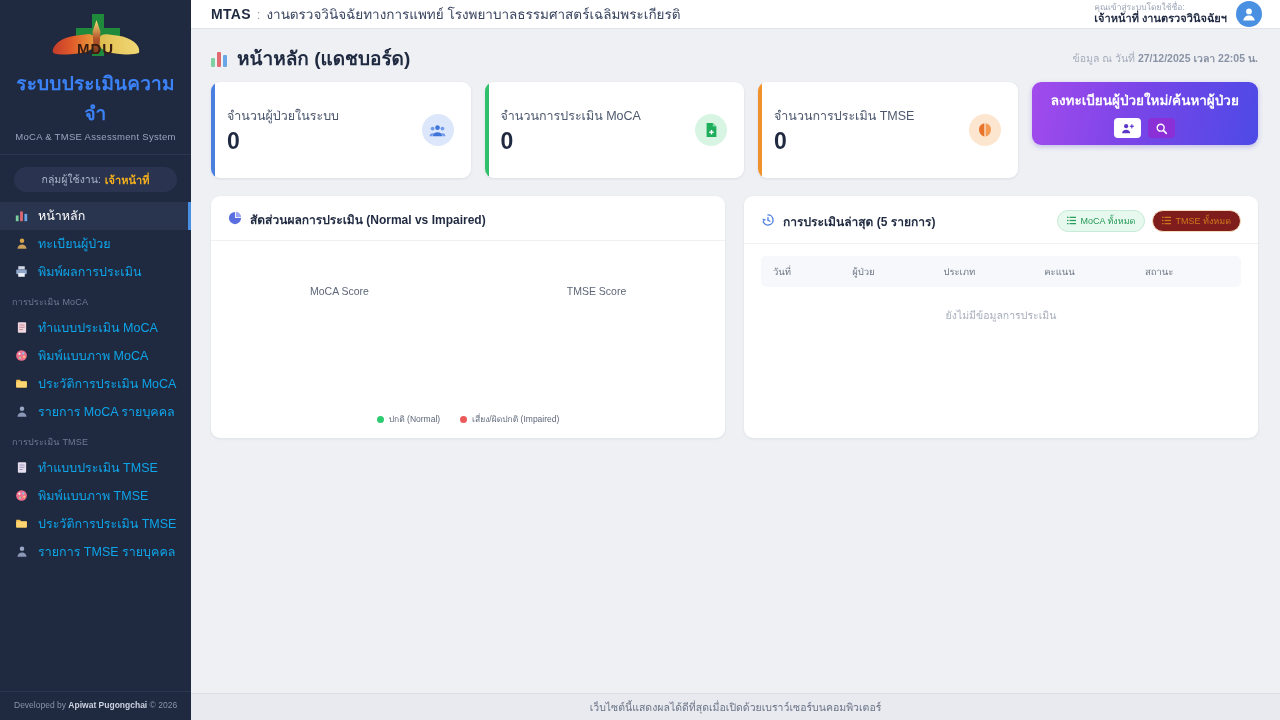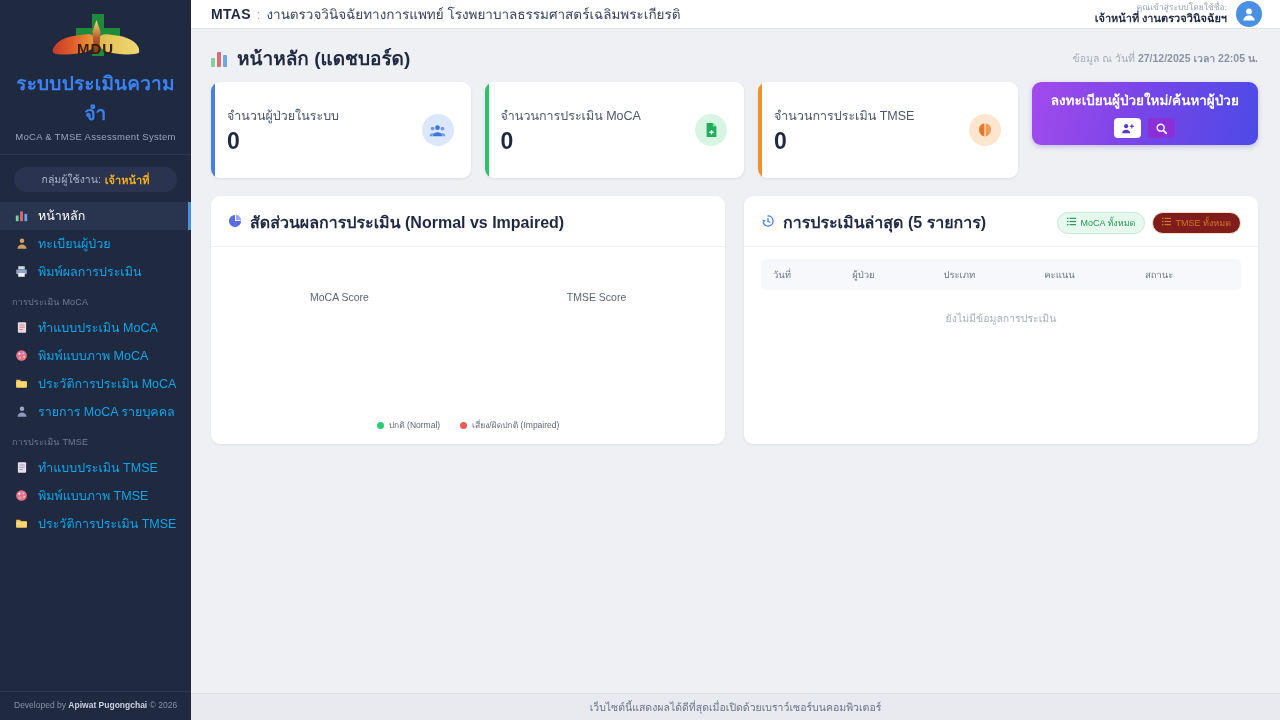--- a/index.html
+++ b/index.html
@@ -80,21 +80,21 @@
   .topbar {
     height: 29px; background:#ffffff; border-bottom:1px solid #e0e3ea;
     display:flex; align-items:center; justify-content:space-between;
     padding: 0 18px 0 20px;
   }
   .topbar-left { display:flex; align-items:baseline; gap:6px; font-size:13px; color:#27324a; }
   .topbar-left .mtas { font-weight:bold; font-size:14px; color:#1f2940; letter-spacing:.3px; }
   .topbar-left .colon { color:#9aa3b4; }
   .topbar-left .unit { font-size:13.5px; color:#3a4560; }
   .topbar-right { display:flex; align-items:center; gap:9px; }
-  .tr-text { text-align:right; line-height:1.25;font-family:Liberation Serif, serif; }
+  .tr-text { text-align:left; line-height:1.25; }
   .tr-text .l1 { font-size:8.5px; color:#97a0b2; }
   .tr-text .l2 { font-size:11px; font-weight:bold; color:#1f2940; }
   .avatar {
     width:26px; height:26px; border-radius:50%; background:#4a90e2;
     display:flex; align-items:center; justify-content:center;
   }
   .avatar svg { display:block; }
 
   .page-head {
     display:flex; align-items:center; justify-content:space-between;
@@ -144,21 +144,21 @@
 
   .panels { display:flex; gap:19px; padding: 18px 22px 0 20px; }
   .panel {
     background:#fff; border-radius:9px; flex:1;
     box-shadow:0 1px 3px rgba(30,40,70,.08);
   }
   .panel-head {
     display:flex; align-items:center; justify-content:space-between;
     padding: 14px 17px 11px 17px; border-bottom:1px solid #eef0f4;
   }
-  .panel-title { display:flex; align-items:center; gap:8px; font-size:16px; font-weight:bold; color:#1f2940; }
+  .panel-title { display:flex; align-items:center; gap:8px; font-size:12px; font-weight:bold; color:#1f2940; }
   .pill-row { display:flex; gap:7px; }
   .pill {
     display:flex; align-items:center; gap:4px;
     font-size:9px; padding: 3px 9px; border-radius:11px; cursor:pointer; white-space:nowrap;
   }
   .pill.green { background:#e7f8ee; color:#239a57; border:1px solid #c6ebd6; }
   .pill.orange { background:#7f1d1d; color:#cf7a1d; border:1px solid #f5ddbe; }
 
   .chart-body { height: 197px; position:relative; }
   .chart-halves { display:flex; padding-top:44px; }
@@ -319,20 +319,29 @@
         <span>พิมพ์แบบภาพ TMSE</span>
       </div>
       <div class="menu-item">
         <span class="mi-icon">
           <svg width="13" height="13" viewBox="0 0 16 16">
               <path d="M1.5 3.5h4.6l1.4 1.7h7V13H1.5z" fill="#f2c14e"></path>
               <rect x="1.5" y="5.4" width="13" height="7.6" rx="1" fill="#ffd572"></rect>
             </svg>
         </span>
         <span>ประวัติการประเมิน TMSE</span>
+      </div>
+      <div class="menu-item">
+        <span class="mi-icon">
+          <svg width="12" height="13" viewBox="0 0 16 16">
+              <circle cx="8" cy="4.2" r="3" fill="#9aa7c4"></circle>
+              <path d="M2 15c0-3.4 2.7-5.6 6-5.6s6 2.2 6 5.6z" fill="#8b98b8"></path>
+            </svg>
+        </span>
+        <span>รายการ TMSE รายบุคคล</span>
       </div>
     </nav>
 
     <div class="footer-sb">
       <span>Developed by</span>
       <b>Apiwat Pugongchai</b>
       <span>© 2026</span>
     </div>
   </aside>
 

